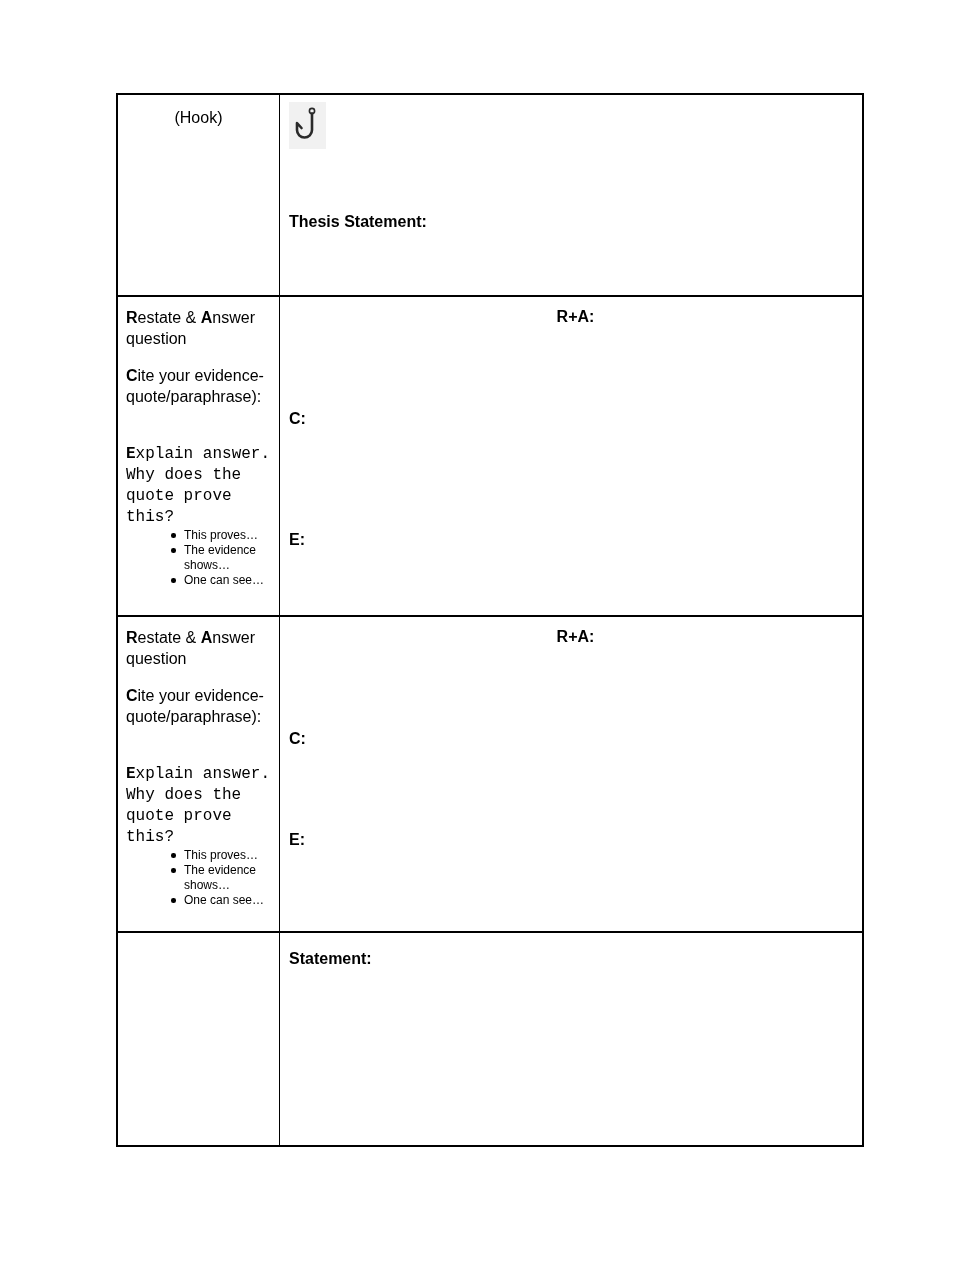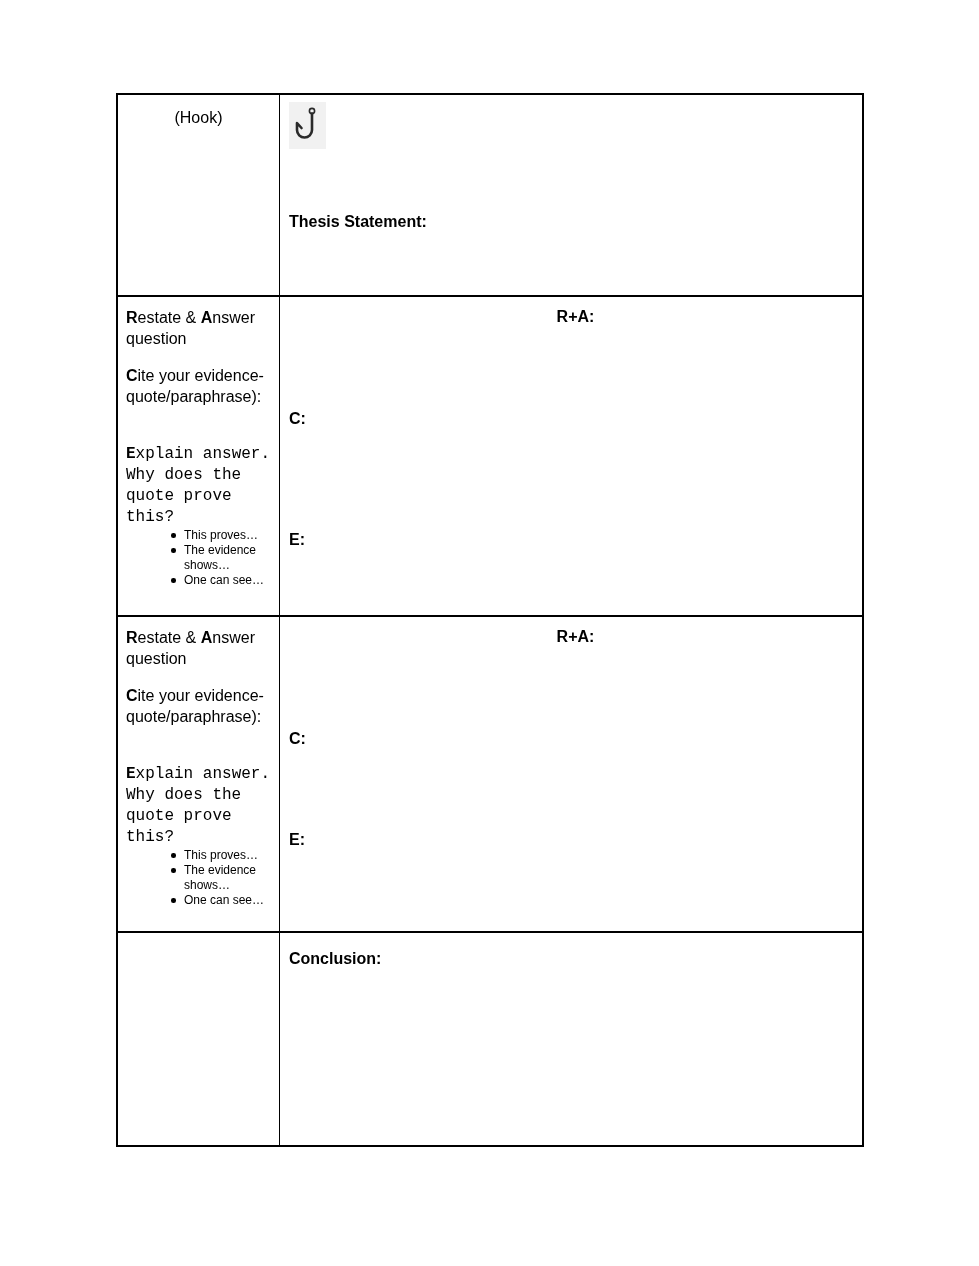--- a/index.html
+++ b/index.html
@@ -132,17 +132,17 @@
       </ul>
     </div>
     <div class="cell col-right race-right row3">
       <p class="label-ra">R+A:</p>
       <p class="label-c">C:</p>
       <p class="label-e">E:</p>
     </div>
 
     <div class="cell row-last"></div>
     <div class="cell col-right row-last">
-      <p class="conclusion-label">Conclusion:</p>
+      <p class="conclusion-label">Statement:</p>
     </div>
 
   </div>
 </div>
 
 </body></html>

